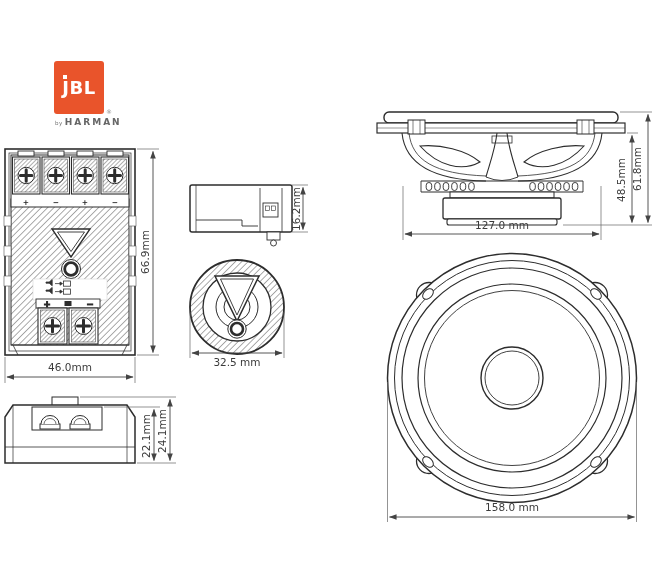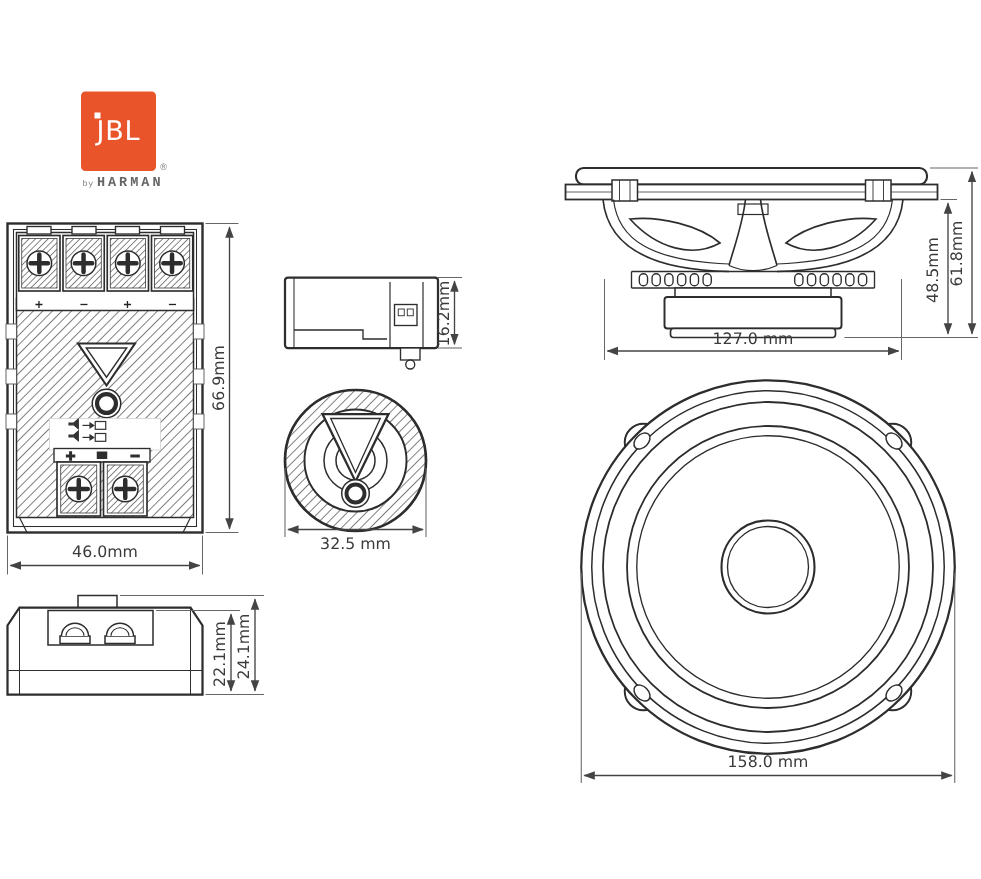--- a/index.html
+++ b/index.html
@@ -7,24 +7,24 @@
           font-family:"DejaVu Sans",sans-serif;}
   .canvas svg{position:absolute;left:0;top:0;}
   svg text{font-family:"DejaVu Sans",sans-serif;fill:#3b3b3b;}
   .dim{font-size:10.5px;letter-spacing:0px;}
   .pol{font-size:7.5px;font-weight:bold;fill:#222;}
   .pol2{font-size:8.5px;font-weight:bold;fill:#111;}
   
   .logo{position:absolute;left:54px;top:61px;width:60px;}
   .logo-box{position:relative;width:50px;height:53px;background:#E9542B;border-radius:3px;
             display:flex;align-items:center;justify-content:center;}
-  .logo-text{color:#fff;font-weight:normal;font-size:18px;letter-spacing:0.5px;}
+  .logo-text{color:#fff;font-weight:bold;font-size:18px;letter-spacing:0.5px;}
   .logo-dot{position:absolute;left:9px;top:14px;width:4px;height:4px;background:#fff;}
   .reg{position:absolute;left:52px;top:47px;font-size:6px;color:#8a8a8a;}
-  .byline{margin-top:3px;display:flex;align-items:baseline;gap:2px;padding-left:1px;font-family:Liberation Mono, monospace;}
+  .byline{margin-top:3px;display:flex;align-items:baseline;gap:2px;padding-left:1px;}
   .by{font-size:5.5px;color:#777;letter-spacing:0.5px;}
   .harman{font-size:9px;font-weight:bold;color:#666;letter-spacing:2px;}
 </style>
 </head>
 <body>
 
 <div class="canvas">
 
   <div class="logo">
     <div class="logo-box">

